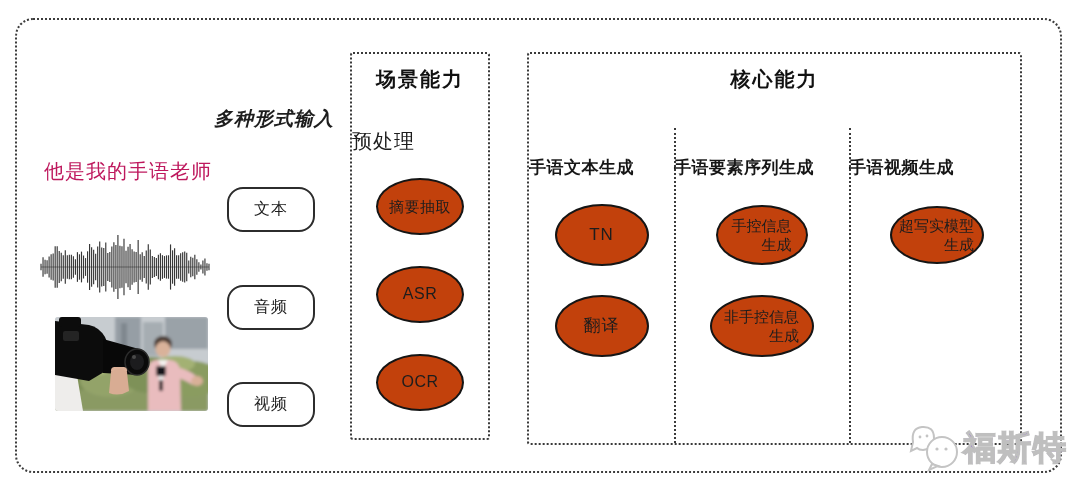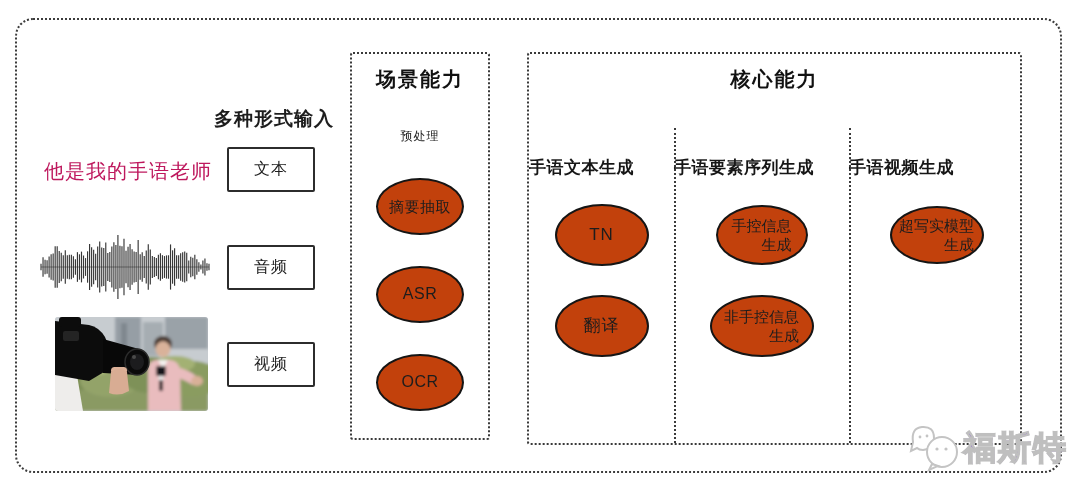--- a/index.html
+++ b/index.html
@@ -6,50 +6,50 @@
   .stage{
     position:relative;width:1080px;height:499px;background:#fff;overflow:hidden;
     font-family:"Liberation Sans","DejaVu Sans",sans-serif;color:#1d1d1d;
   }
   .outer{
     position:absolute;left:15px;top:18px;width:1043px;height:451px;
     border:2px dotted #3c3c3c;border-radius:18px;
   }
   .ml-label{
     position:absolute;left:194px;top:106px;width:160px;text-align:center;
-    font-size:19px;font-weight:600;letter-spacing:1px;
+    font-size:19px;font-weight:600;letter-spacing:1px;font-style:italic;
   }
   .text-sample{
     position:absolute;left:44px;top:158px;font-size:20px;letter-spacing:1px;color:#be185d;
   }
   .waveform{position:absolute;left:40px;top:230px;width:170px;height:74px;}
   .photo{
     position:absolute;left:55px;top:317px;width:153px;height:94px;
     border-radius:3px;overflow:hidden;background:#c7ccd0;
   }
   .photo svg{display:block;width:100%;height:100%;}
   .type-box{
     position:absolute;left:227px;width:88px;height:45px;box-sizing:border-box;
-    border:2px solid #2c2c2c;border-radius:2px;background:#fff;
+    border:2px solid #2c2c2c;border-radius:16px;background:#fff;
     display:flex;align-items:center;justify-content:center;
-    font-size:16px;font-weight:500;letter-spacing:1px;
+    font-size:16px;font-weight:500;letter-spacing:1px;margin-top:40px;
   }
   .tb-text{top:147px}.tb-audio{top:245px}.tb-video{top:342px}
   .dash-box{
     position:absolute;border:2px dotted #3a3a3a;border-radius:3px;background:#fff;box-sizing:border-box;
   }
   .scene-box{left:350px;top:52px;width:140px;height:388px;text-decoration:underline;}
   .core-box{left:527px;top:52px;width:495px;height:393px;}
   .box-title{
     position:absolute;top:12px;left:0;width:100%;text-align:center;
     font-size:20px;font-weight:700;letter-spacing:2px;color:#111;
   }
   .scene-sub{
-    position:absolute;top:74px;left:0;width:100%;text-align:center;
-    font-size:12px;font-weight:500;letter-spacing:1px;
+    position:absolute;top:74px;left:0;width:100%;
+    font-size:20px;font-weight:500;letter-spacing:1px;
   }
   .node{
     position:absolute;box-sizing:border-box;background:#c2410c;
     border:2.5px solid #151515;border-radius:50%;
     display:flex;align-items:center;justify-content:center;text-align:right;
     white-space:pre-line;line-height:1.3;font-weight:500;
   }
   .scene-node{left:24px;width:88px;height:57px;font-size:15px;letter-spacing:0.5px;}
   .sn-0{top:124px}.sn-1{top:212px;font-size:16px}.sn-2{top:300px;font-size:16px}
   .divider{position:absolute;top:74px;bottom:0;width:0;border-left:2px dotted #3a3a3a;}

